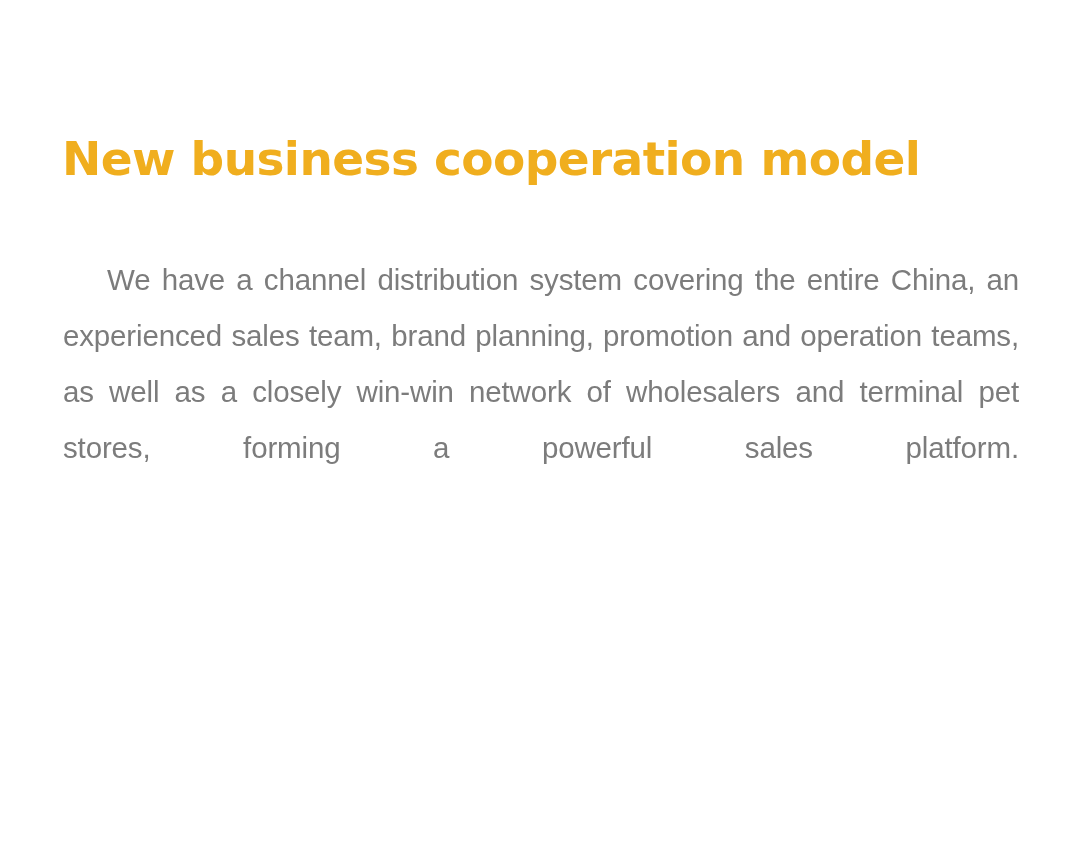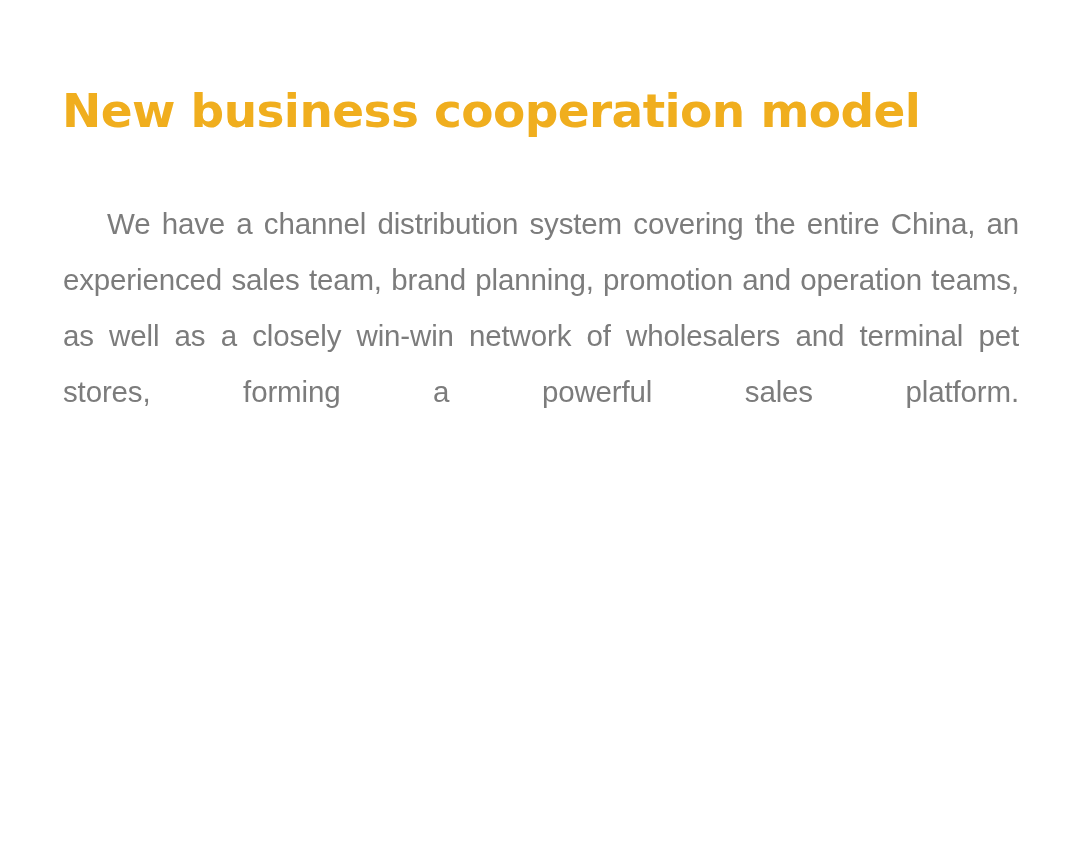--- a/index.html
+++ b/index.html
@@ -15,41 +15,42 @@
     font-family: "DejaVu Sans", "Liberation Sans", sans-serif;
     -webkit-font-smoothing: antialiased;
   }
 
   .slide {
     position: relative;
     width: 1080px;
     height: 705px;
     background: #ffffff;
     box-sizing: border-box;
+    margin-top: 48px;
   }
 
   .slide-title {
     position: absolute;
     left: 62px;
     top: 84px;
     width: 960px;
     margin: 0;
     font-family: "DejaVu Sans", "Liberation Sans", sans-serif;
     font-size: 47px;
     font-weight: bold;
     line-height: 1.15;
     letter-spacing: -0.6px;
     color: #F0AE1E;
     white-space: nowrap;
   }
 
   .body-copy {
     position: absolute;
     left: 63px;
-    top: 196px;
+    top: 204px;
     width: 956px;
   }
 
   .para {
     margin: 0;
     font-family: "Liberation Sans", "DejaVu Sans", sans-serif;
     font-size: 29.5px;
     font-weight: 300;
     color: #7c7c7c;
     line-height: 56px;

